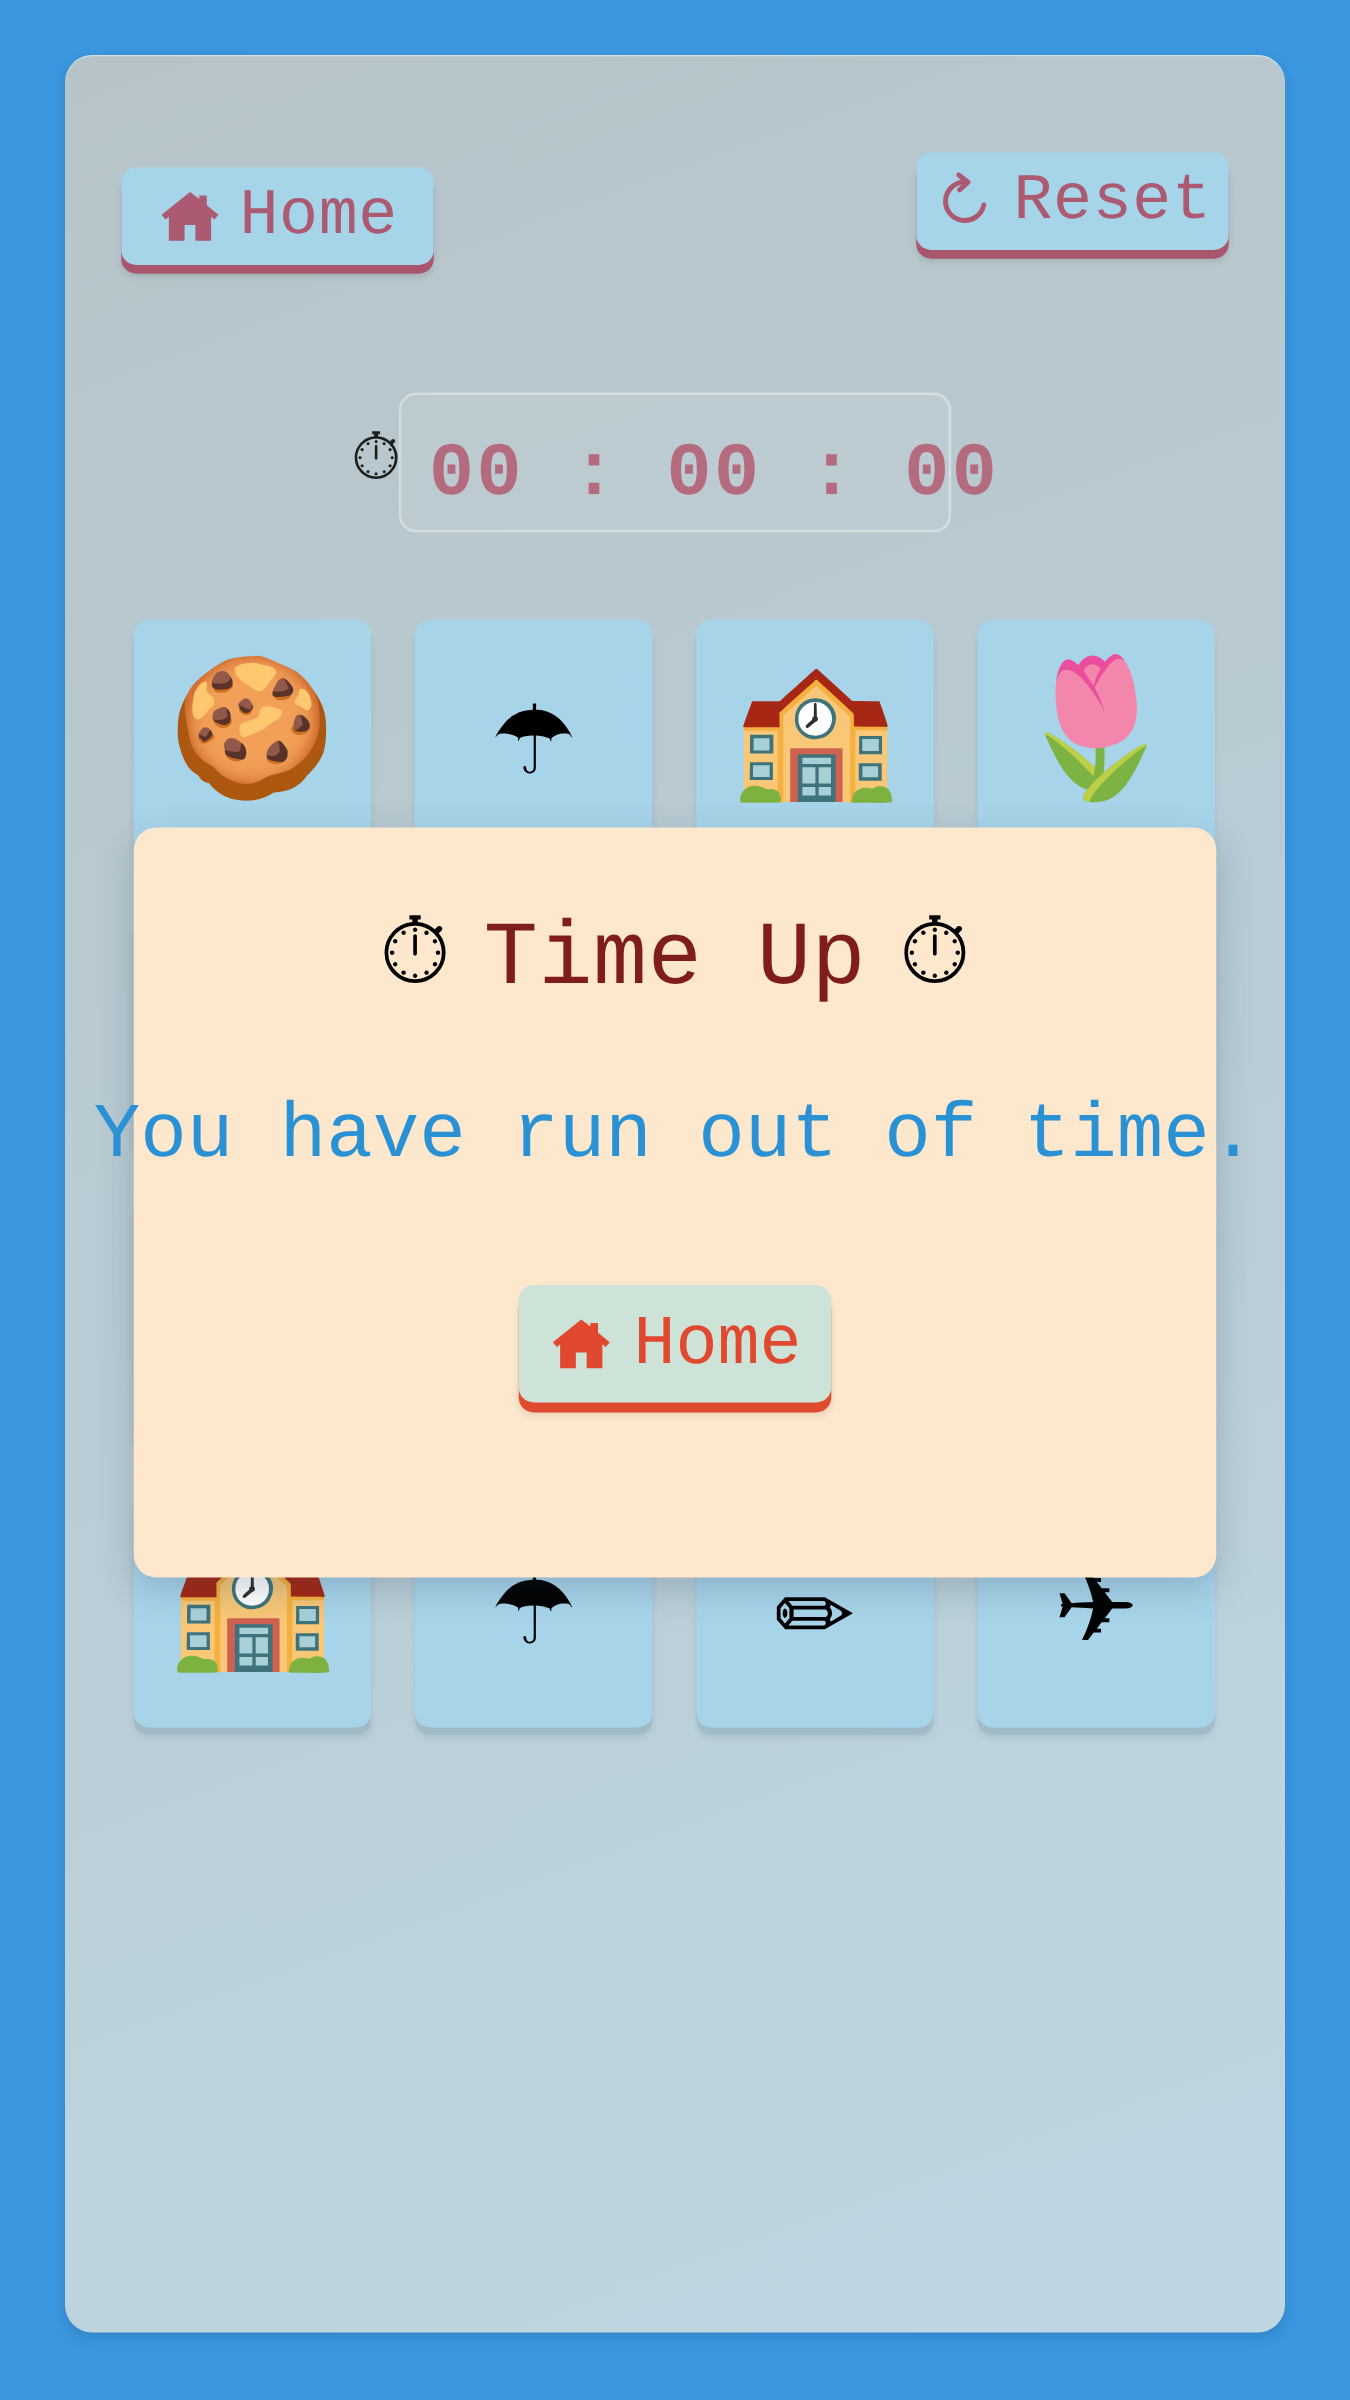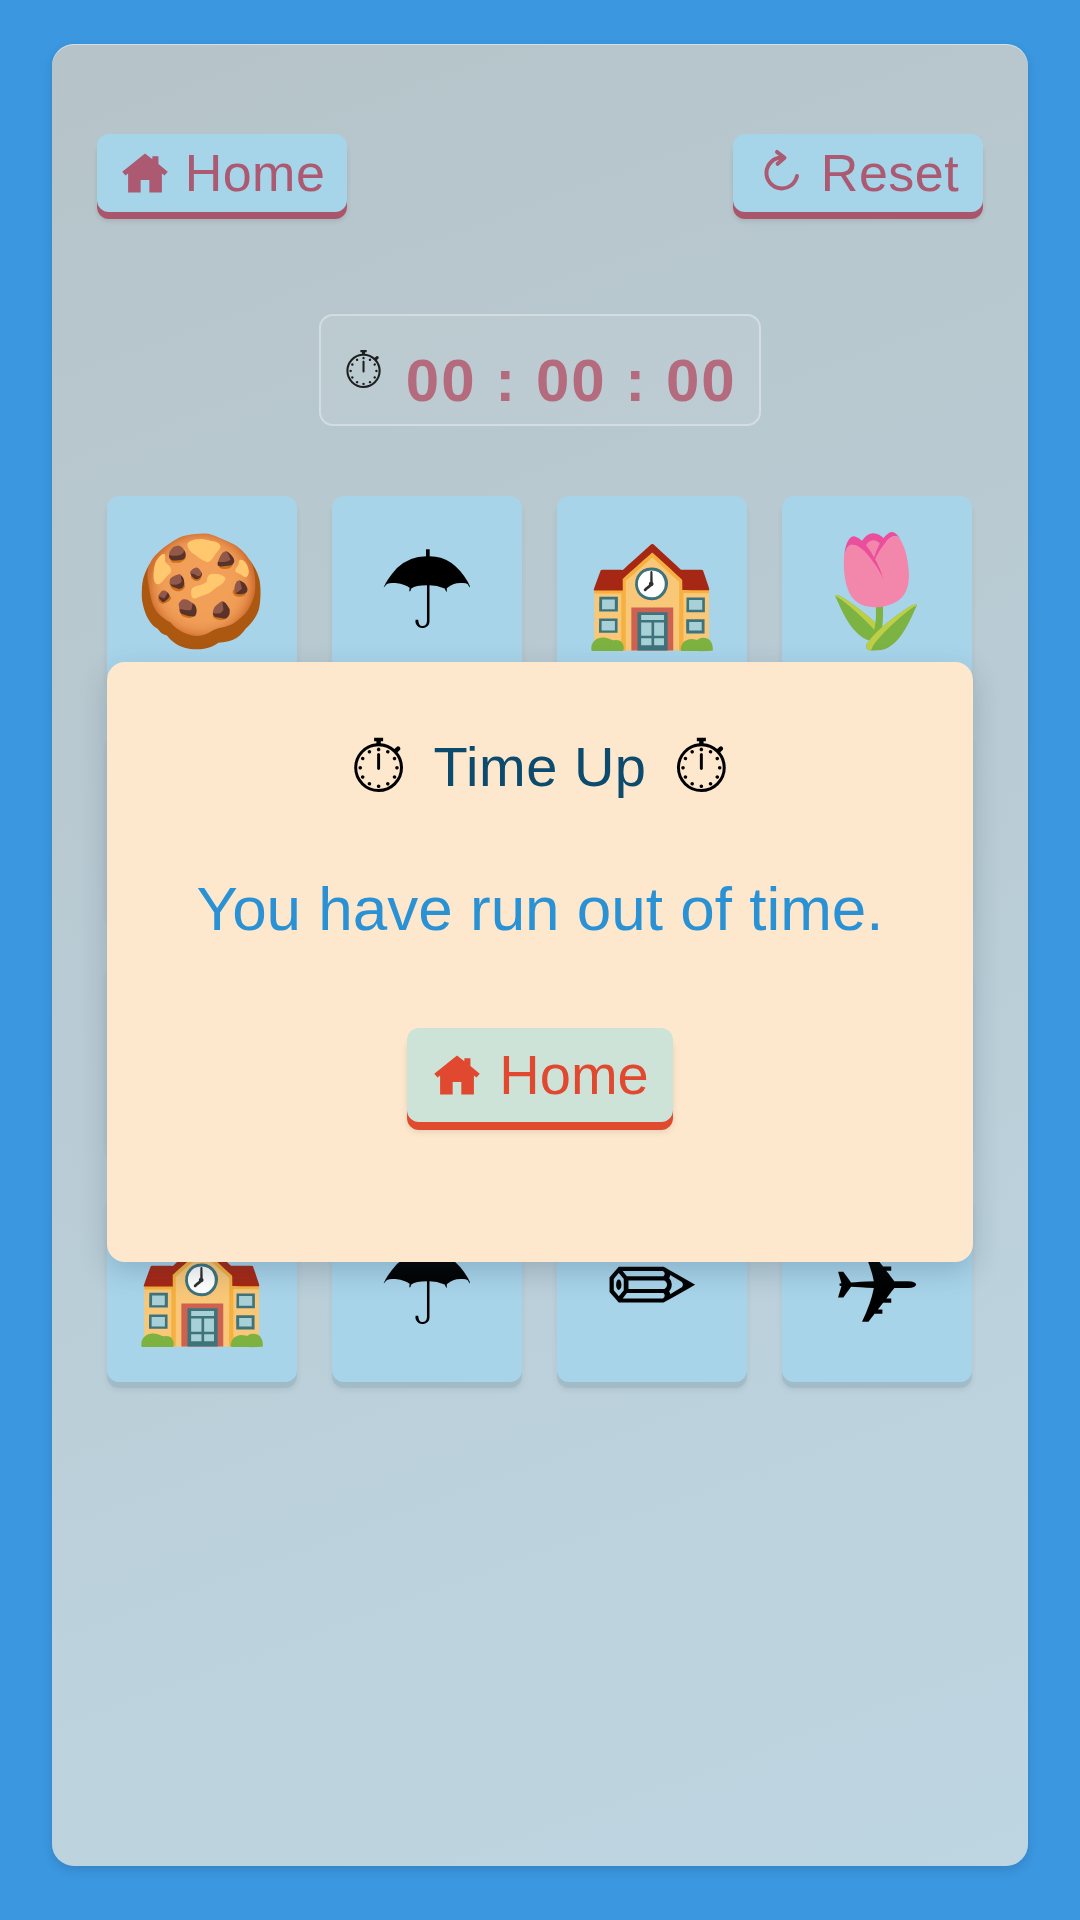--- a/index.html
+++ b/index.html
@@ -14,20 +14,21 @@
     overflow: hidden;
     font-family: "Liberation Sans", sans-serif;
     position: relative;
   }
 
   
   #app-root {
     position: absolute;
     inset: 0;
     background: #3b97e0;
+    font-family: Liberation Mono, monospace;
   }
 
   
   #board-panel {
     position: absolute;
     left: 52px;
     top: 44px;
     width: 976px;
     height: 1822px;
     border-radius: 22px;
@@ -61,21 +62,21 @@
   }
   .topbtn .lbl {
     color: #ab5a72;
     font-size: 52px;
     line-height: 1;
     font-weight: 400;
     letter-spacing: 0.5px;
     white-space: nowrap;
   }
   #home-button-top { left: 45px; top: 34px; width: 250px; }
-  #reset-button-top { right: 45px; top: 34px; width: 250px; }
+  #reset-button-top { right: 45px; top: 22px; width: 250px; }
 
   .icon-svg { display: block; }
 
   
   #timer-bar {
     position: absolute;
     left: 50%;
     transform: translateX(-50%);
     top: 270px;
     width: 442px;
@@ -161,22 +162,22 @@
   }
   #modal-title-row {
     margin-top: 68px;
     display: flex;
     align-items: center;
     justify-content: center;
     gap: 26px;
   }
   .title-emoji { font-size: 74px; line-height: 1; }
   #modal-title {
-    color: #0c4a6e;
-    font-size: 56px;
+    color: #7f1d1d;
+    font-size: 72px;
     line-height: 1;
     font-weight: 400;
     letter-spacing: 0.5px;
     white-space: nowrap;
   }
   #modal-message {
     margin-top: 74px;
     color: #2a92d4;
     font-size: 62px;
     line-height: 1;

